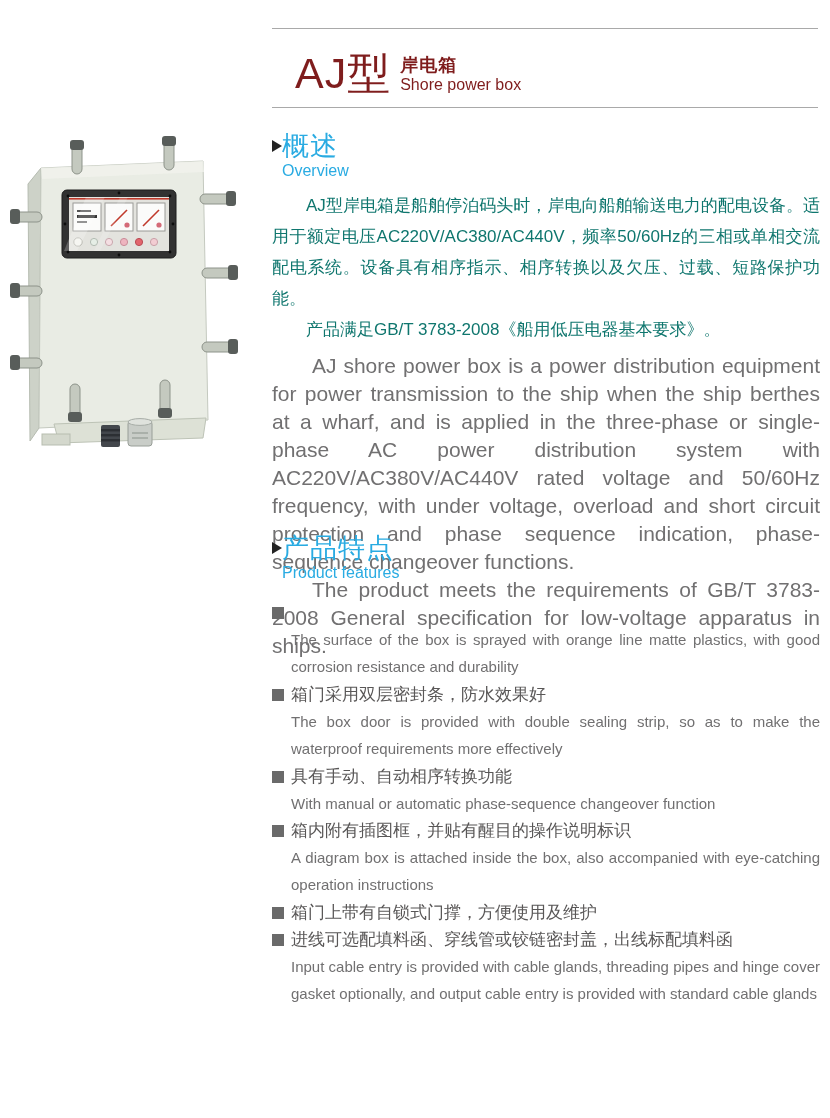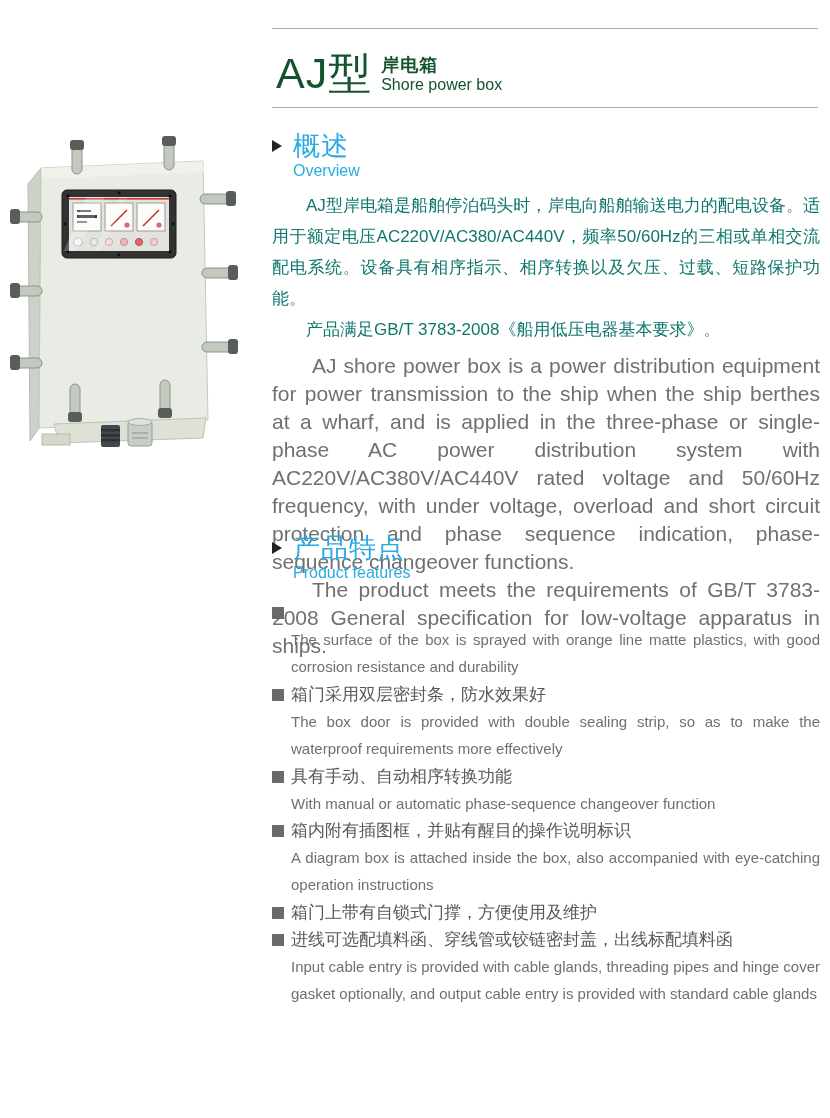--- a/index.html
+++ b/index.html
@@ -8,29 +8,29 @@
     position:relative;
     width:830px; height:1118px;
     font-family:"Liberation Sans", sans-serif;
     overflow:hidden;
   }
   .rule { position:absolute; left:272px; width:546px; height:1px; background:#a9a9a9; }
   .rule-top { top:28px; }
   .rule-mid { top:107px; }
 
   
-  .header { position:absolute; left:276px; top:50px; display:flex; align-items:flex-start; gap:9px; color:#14532d; }
+  .header { position:absolute; left:295px; top:50px; display:flex; align-items:flex-start; gap:9px; color:#7f1d1d; }
   .header .model { font-size:43px; line-height:46px; letter-spacing:1px; font-weight:400; }
   .header .sub { padding-top:5px; }
   .header .sub .cn { font-size:18px; font-weight:bold; line-height:20px; letter-spacing:1px; }
   .header .sub .en { font-size:16px; line-height:19px; }
 
   
   .section { position:absolute; left:272px; width:548px; }
-  .sec-head { display:flex; align-items:flex-start; gap:11px; }
+  .sec-head { display:flex; align-items:flex-start; }
   .tri {
     width:0; height:0; margin-top:9px;
     border-left:10px solid #232323;
     border-top:6px solid transparent;
     border-bottom:6px solid transparent;
   }
   .sec-title .cn { font-size:27px; line-height:30px; color:#29abe2; letter-spacing:1px; }
   .sec-title .en { font-size:16px; line-height:20px; color:#29abe2; }
 
   

